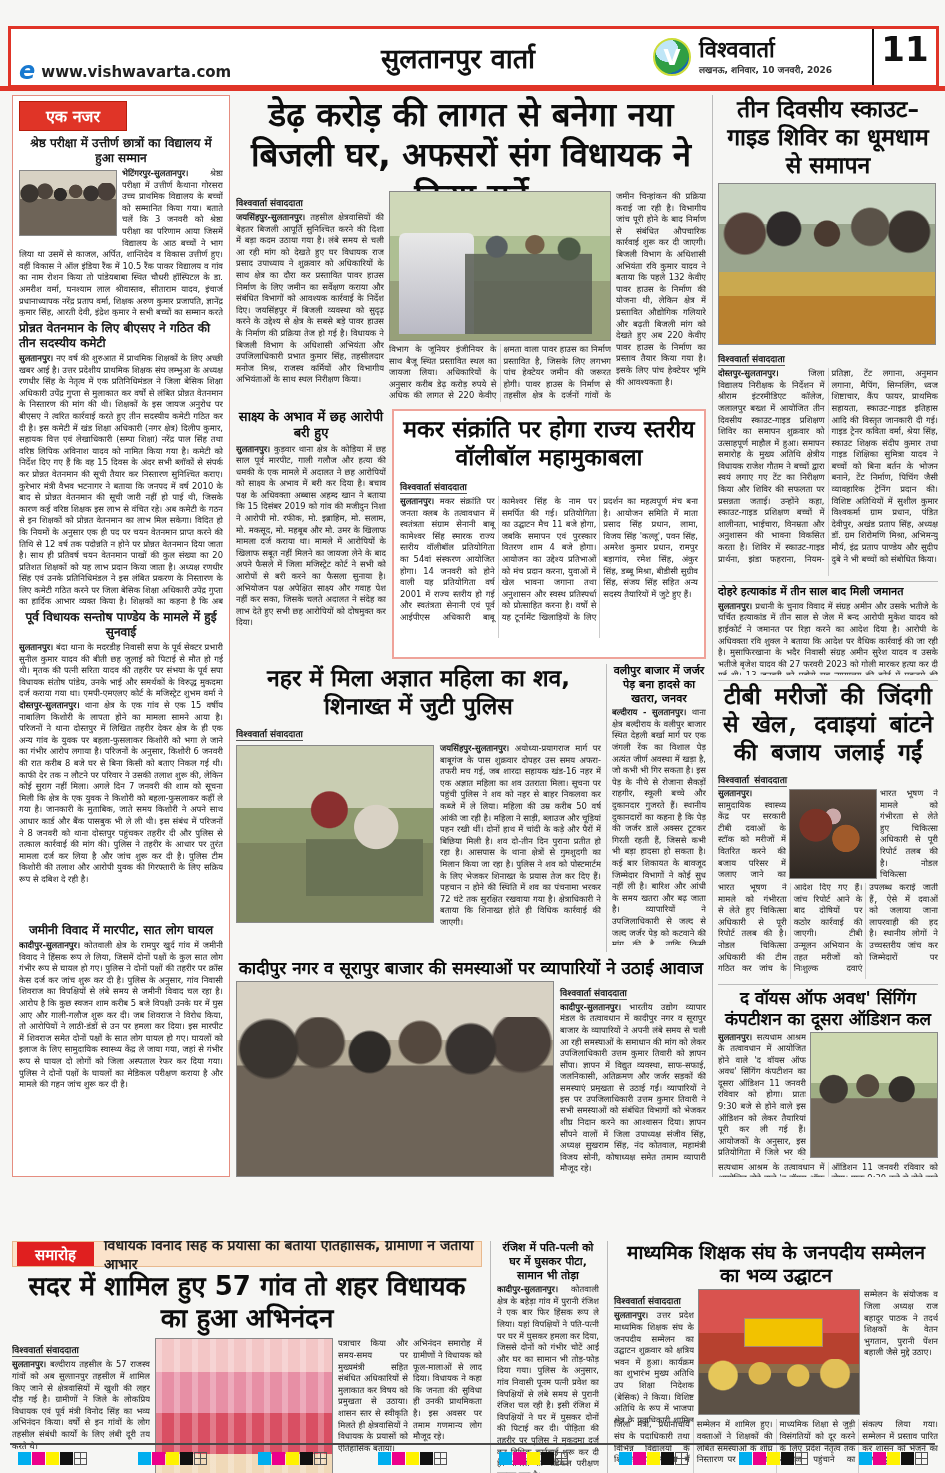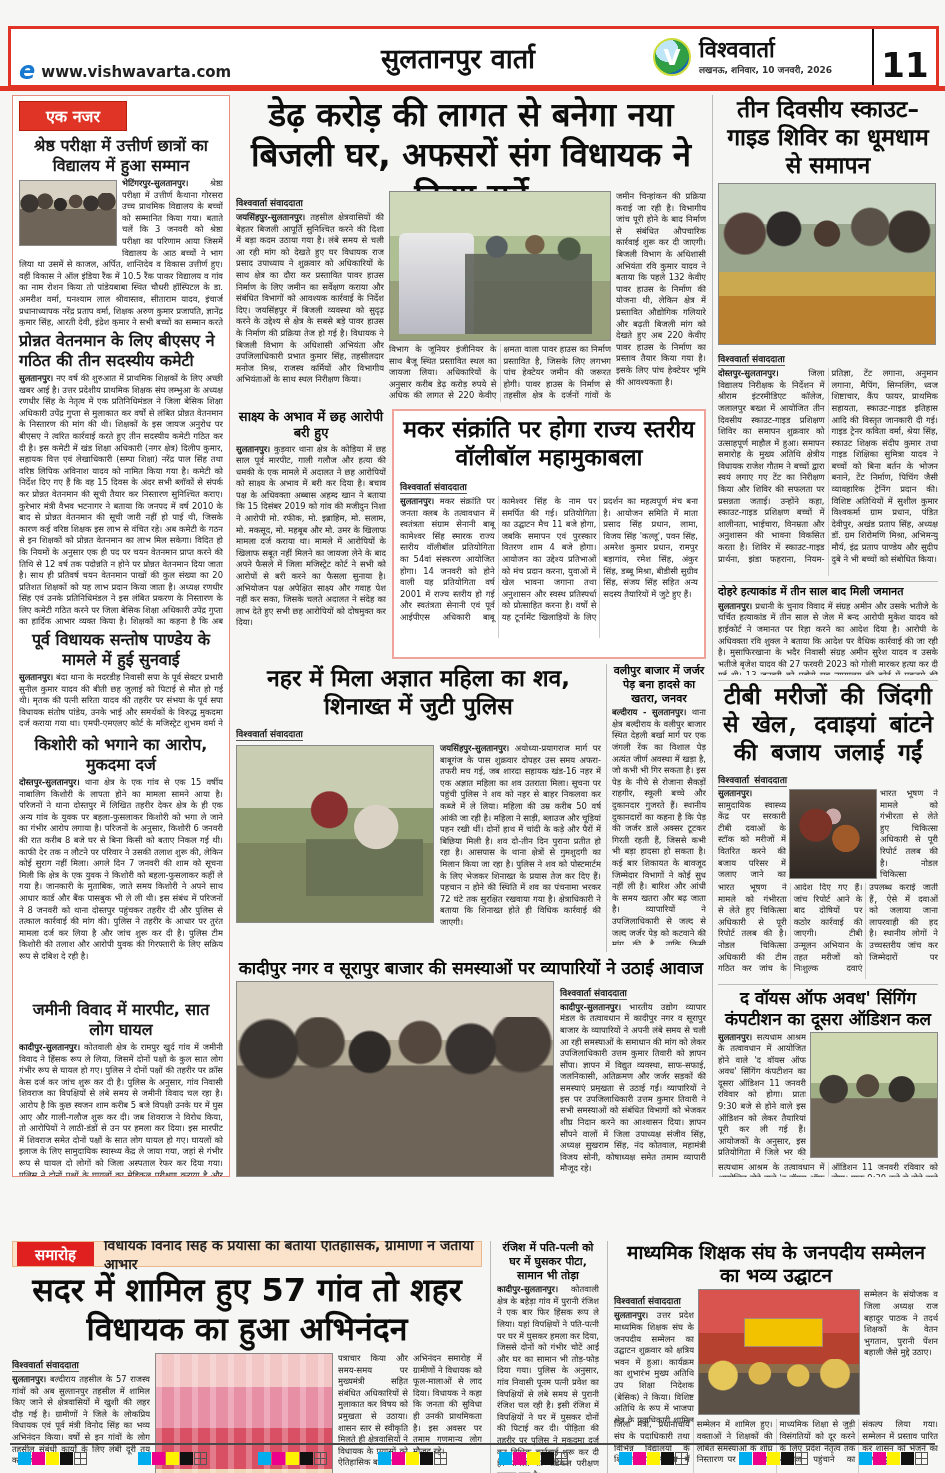--- a/index.html
+++ b/index.html
@@ -15,31 +15,31 @@
   .mh-center{flex:1;display:flex;align-items:center;justify-content:center;}
   .section-title{font-size:27px;font-weight:bold;color:#111;}
   .mh-brand{width:215px;display:flex;align-items:center;gap:8px;padding:4px;}
   .logo-circle{width:38px;height:38px;border-radius:50%;
       background:radial-gradient(circle at 35% 30%,#bfe6f7 0 35%,#2f9e44 36% 70%,#1669b0 71% 100%);
       display:flex;align-items:center;justify-content:center;color:#fff;font-weight:bold;font-size:22px;
       border:2px solid #cddc39;box-sizing:border-box;}
   .brand-stack{display:flex;flex-direction:column;}
   .brand-name{font-size:22px;font-weight:bold;color:#111;line-height:1.05;}
   .brand-date{font-size:9px;color:#333;font-weight:bold;margin-top:2px;}
-  .pageno-box{width:62px;border-left:2px solid #111;display:flex;align-items:flex-end;justify-content:center;}
+  .pageno-box{width:62px;border-left:2px solid #111;display:flex;align-items:flex-start;justify-content:center;}
   .page-number{font-size:34px;font-weight:bold;color:#111;}
   .redbar{top:86px;left:0;width:945px;height:5px;background:#e03427;}
   
   .hl{font-weight:bold;color:#0d0d0d;text-align:center;line-height:1.22;}
   .hl-xl{font-size:33px;}
   .hl-lg{font-size:23px;}
   .hl-md{font-size:17px;}
   .hl-sm{font-size:13px;line-height:1.25;}
   .hl-xs{font-size:11px;line-height:1.25;}
-  .left-head{font-size:16px;font-weight:bold;text-align:center;margin:5px 0 2px;line-height:1.25;}
+  .left-head{font-size:12px;font-weight:bold;text-align:center;margin:5px 0 2px;line-height:1.25;}
   .byline{font-weight:bold;font-size:9px;border-bottom:1px solid #555;display:inline-block;margin-bottom:2px;}
   .dateline{font-weight:bold;}
   .body-txt{font-size:8.4px;line-height:1.38;text-align:justify;color:#1c1c1c;overflow:hidden;}
   .cols2{column-count:2;column-gap:7px;column-rule:1px solid #ccc;}
   .cols3{column-count:3;column-gap:7px;column-rule:1px solid #ccc;}
   .cols4{column-count:4;column-gap:7px;column-rule:1px solid #ccc;}
   
   .left-col{top:95px;left:12px;width:218px;height:1082px;border:1px solid #e58d80;background:#fff;
             box-sizing:border-box;padding:5px 6px;overflow:hidden;}
   .eknajar{background:#e03427;color:#fff;font-weight:bold;font-size:16px;display:inline-block;
@@ -163,21 +163,20 @@
 
   <div>
     <div class="left-head">पूर्व विधायक सन्तोष पाण्डेय के मामले में हुई सुनवाई</div>
     <div class="body-txt" style="height:58px;">
       <span class="dateline">सुलतानपुर।</span>
       <span>बंदा थाना के मदरडीह निवासी सपा के पूर्व सेक्टर प्रभारी सुनील कुमार यादव की बीती छह जुलाई को पिटाई से मौत हो गई थी। मृतक की पत्नी सरिता यादव की तहरीर पर संभया के पूर्व सपा विधायक संतोष पांडेय, उनके भाई और समर्थकों के विरुद्ध मुकदमा दर्ज कराया गया था। एमपी-एमएलए कोर्ट के मजिस्ट्रेट शुभम वर्मा ने आंशिक सुनवाई कर 27 जनवरी को फिर तारीख नियत की है।</span>
     </div>
   </div>
 
   <div>
-    <div class="left-head">किशोरी को भगाने का आरोप, मुकदमा दर्ज</div>
     <div class="body-txt" style="height:218px;">
       <span class="dateline">दोस्तपुर-सुलतानपुर।</span>
       <span>थाना क्षेत्र के एक गांव से एक 15 वर्षीय नाबालिग किशोरी के लापता होने का मामला सामने आया है। परिजनों ने थाना दोस्तपुर में लिखित तहरीर देकर क्षेत्र के ही एक अन्य गांव के युवक पर बहला-फुसलाकर किशोरी को भगा ले जाने का गंभीर आरोप लगाया है। परिजनों के अनुसार, किशोरी 6 जनवरी की रात करीब 8 बजे घर से बिना किसी को बताए निकल गई थी। काफी देर तक न लौटने पर परिवार ने उसकी तलाश शुरू की, लेकिन कोई सुराग नहीं मिला। अगले दिन 7 जनवरी की शाम को सूचना मिली कि क्षेत्र के एक युवक ने किशोरी को बहला-फुसलाकर कहीं ले गया है। जानकारी के मुताबिक, जाते समय किशोरी ने अपने साथ आधार कार्ड और बैंक पासबुक भी ले ली थी। इस संबंध में परिजनों ने 8 जनवरी को थाना दोस्तपुर पहुंचकर तहरीर दी और पुलिस से तत्काल कार्रवाई की मांग की। पुलिस ने तहरीर के आधार पर तुरंत मामला दर्ज कर लिया है और जांच शुरू कर दी है। पुलिस टीम किशोरी की तलाश और आरोपी युवक की गिरफ्तारी के लिए सक्रिय रूप से दबिश दे रही है।</span>
     </div>
   </div>
 
   <div>
     <div class="left-head">जमीनी विवाद में मारपीट, सात लोग घायल</div>
     <div class="body-txt" style="height:150px;">
       <span class="dateline">कादीपुर-सुलतानपुर।</span>
@@ -316,21 +315,21 @@
   </div>
 </div>
 
 <div class="abs bottom-zone">
 
   <div style="width:470px;">
     <div class="strip">
       <span class="strip-label">समारोह</span>
       <span class="strip-text">विधायक विनोद सिंह के प्रयासों को बताया ऐतिहासिक, ग्रामीणों ने जताया आभार</span>
     </div>
-    <div class="hl" style="font-size:32px;margin-top:4px;">सदर में शामिल हुए 57 गांव तो शहर विधायक का हुआ अभिनंदन</div>
+    <div class="hl" style="font-size:26px;margin-top:4px;">सदर में शामिल हुए 57 गांव तो शहर विधायक का हुआ अभिनंदन</div>
     <div class="row mt4" style="height:168px;">
       <div style="width:138px;">
         <span class="byline">विश्ववार्ता संवाददाता</span>
         <div class="body-txt" style="height:150px;">
           <span class="dateline">सुलतानपुर।</span>
           <span>बल्दीराय तहसील के 57 राजस्व गांवों को अब सुल्तानपुर तहसील में शामिल किए जाने से क्षेत्रवासियों में खुशी की लहर दौड़ गई है। ग्रामीणों ने जिले के लोकप्रिय विधायक एवं पूर्व मंत्री विनोद सिंह का भव्य अभिनंदन किया। वर्षों से इन गांवों के लोग तहसील संबंधी कार्यों के लिए लंबी दूरी तय करते थे।</span>
         </div>
       </div>
       <div class="photo ph-festival" style="width:178px;height:166px;margin:0 5px;"></div>
       <div class="body-txt" style="width:70px;height:166px;">पत्राचार किया और समय-समय पर मुख्यमंत्री सहित संबंधित अधिकारियों से मुलाकात कर विषय को प्रमुखता से उठाया। शासन स्तर से स्वीकृति मिलते ही क्षेत्रवासियों ने विधायक के प्रयासों को ऐतिहासिक बताया।</div>

